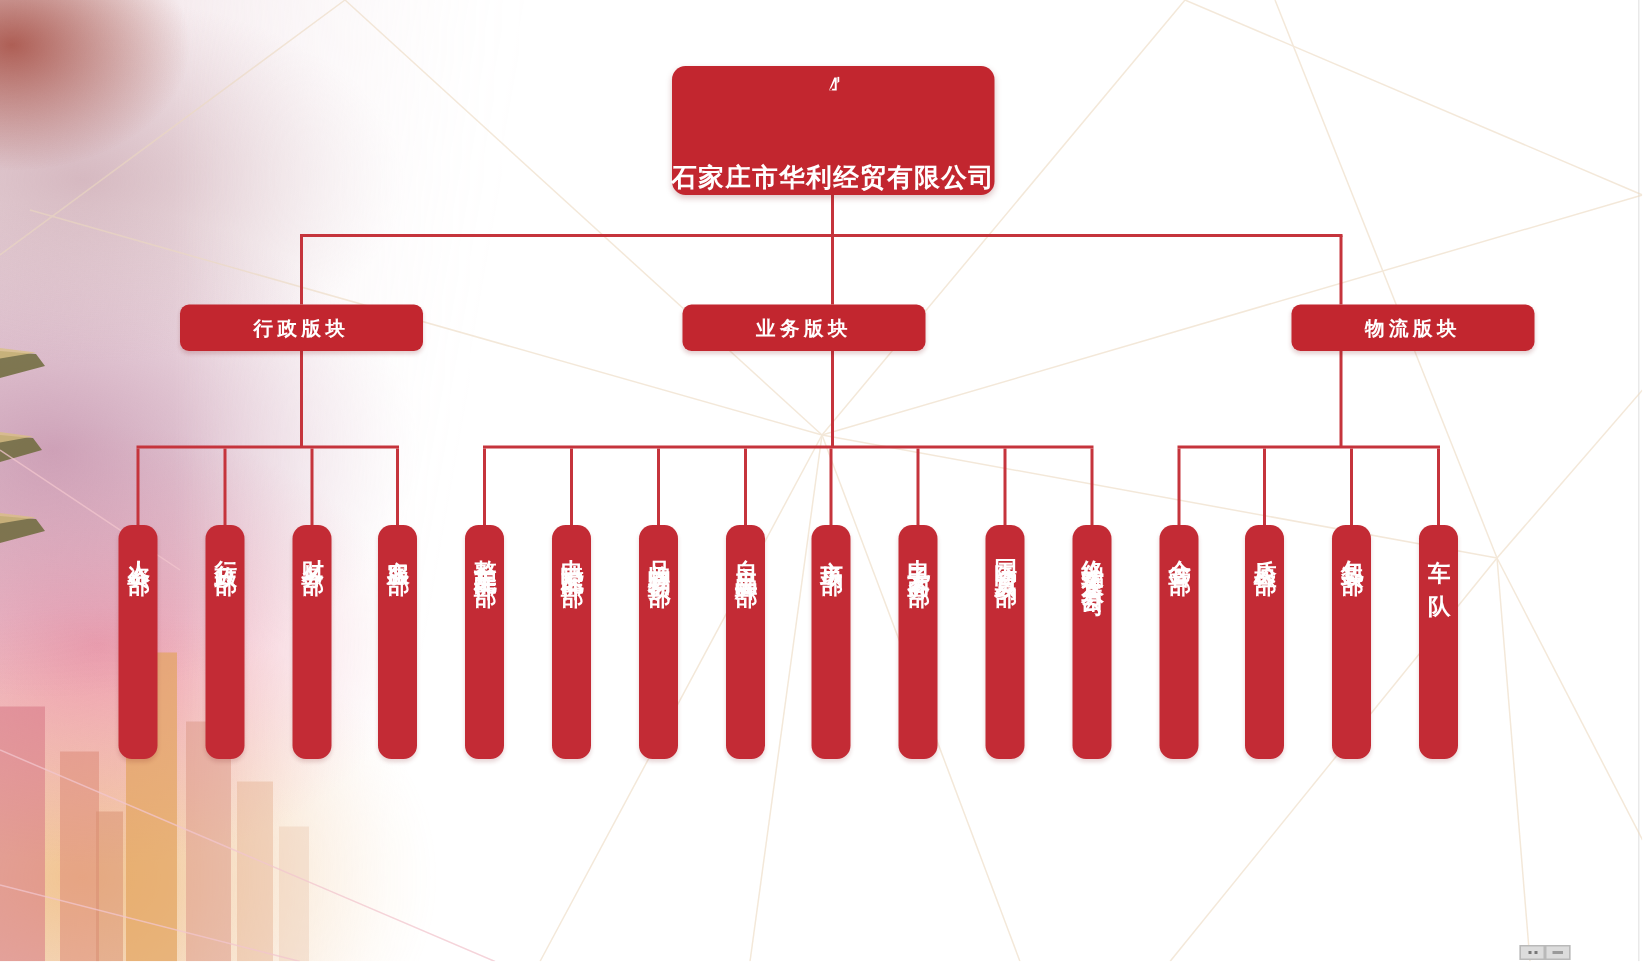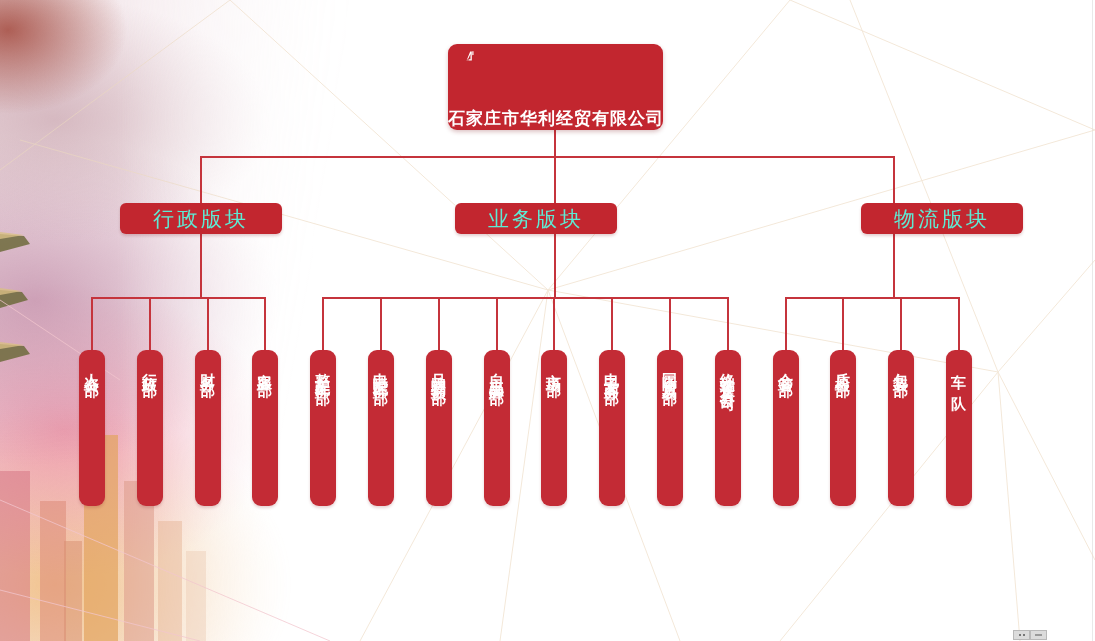--- a/index.html
+++ b/index.html
@@ -24,34 +24,34 @@
   .skyline{position:absolute;left:0;top:411px;z-index:1;}
   .pagoda{position:absolute;left:0;top:212px;z-index:1;}
   .mesh{position:absolute;left:0;top:0;z-index:2;}
   .edge-line{position:absolute;right:2px;top:0;width:1px;height:641px;background:#e9e9e9;z-index:1;}
   
   .line{position:absolute;background:#c5343c;z-index:3;}
   
   .root-box{
     position:absolute;left:448px;top:44px;width:215px;height:86px;
     background:#c2262f;border-radius:9px;z-index:4;
-    display:flex;flex-direction:column;
+    display:flex;flex-direction:column;align-items:center;
     box-shadow:0 2px 4px rgba(120,20,25,.25);
     gap:44px;
   }
   .root-title{
     color:#ffffff;font-size:17px;font-weight:bold;letter-spacing:1px;
     margin-top:2px;white-space:nowrap;
   }
   .logo{margin-top:7px;}
   .section-box{
     position:absolute;top:203px;width:162px;height:31px;
     background:#c2262f;border-radius:6px;z-index:4;
     display:flex;align-items:center;justify-content:center;
-    color:#5eead4;font-size:21px;font-weight:normal;letter-spacing:3px;
+    color:#ffffff;font-size:13px;font-weight:bold;letter-spacing:3px;
     box-shadow:0 2px 3px rgba(120,20,25,.2);
   }
   .dept{
     position:absolute;top:350px;width:26px;height:156px;
     background:#c32b35;border-radius:9px;z-index:4;
     display:flex;justify-content:center;
     box-shadow:0 2px 3px rgba(120,20,25,.18);
   }
   .dept span{
     writing-mode:vertical-rl;text-orientation:upright;

